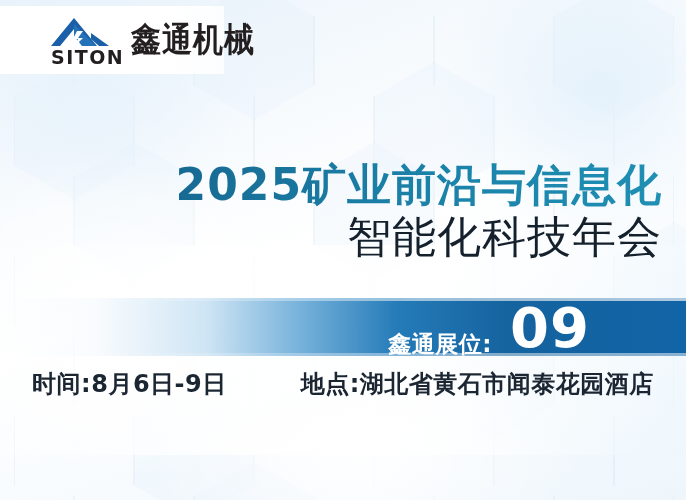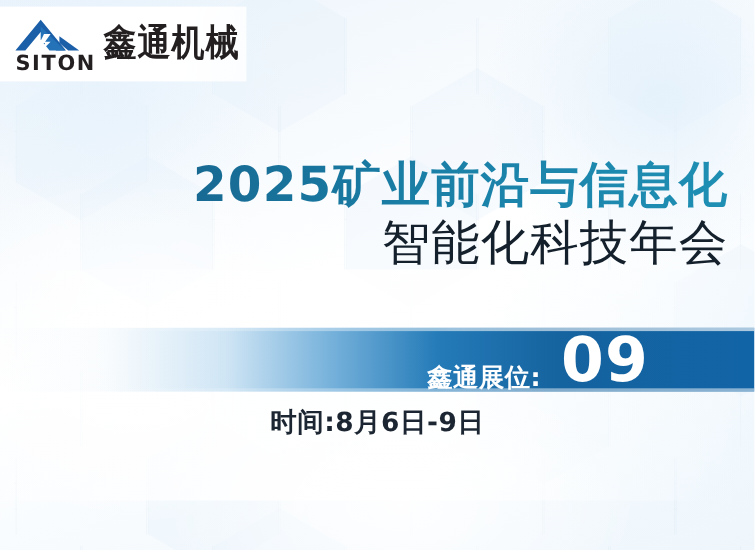--- a/index.html
+++ b/index.html
@@ -64,39 +64,40 @@
     background: linear-gradient(100deg, #ffffff 0%, #ffffff 72%, rgba(255,255,255,.82) 100%);
     display: flex;
     align-items: center;
     padding-left: 10px;
     box-sizing: border-box;
   }
   .logo-mark {
     position: relative;
     width: 78px; height: 54px;
     flex: 0 0 auto;
+    margin-left: 37px;
   }
   .logo-mark svg { display: block; }
   .logo-word {
     font-family: "DejaVu Sans", "Liberation Sans", sans-serif;
     font-weight: 700;
     font-size: 30px;
     letter-spacing: 1px;
     color: #231f20;
     margin-left: 6px;
     line-height: 1;
     white-space: nowrap;
     transform: scaleY(1.12);
   }
 
   
   .headline {
     position: absolute;
     left: 0; right: 24px;
-    top: 144px;
+    top: 160px;
     text-align: right;
   }
   .hl-line1 {
     font-family: "DejaVu Sans", "Liberation Sans", sans-serif;
     font-size: 44px;
     font-weight: 700;
     letter-spacing: 1px;
     line-height: 1.12;
     background: linear-gradient(100deg, #1d4f74 0%, #176a93 28%, #1a7fa6 58%, #1f8fb4 100%);
     -webkit-background-clip: text;
@@ -263,15 +264,16 @@
     <div class="hl-line2">智能化科技年会</div>
   </div>
 
   <div class="booth-band">
     <span class="booth-label">鑫通展位:</span>
     <span class="booth-number">09</span>
   </div>
 
   <div class="info-row">
     <span class="info-item">时间:8月6日-9日</span>
+    <span class="info-item">地点:湖北省黄石市闻泰花园酒店</span>
   </div>
 
 </div>
 
 </body></html>

